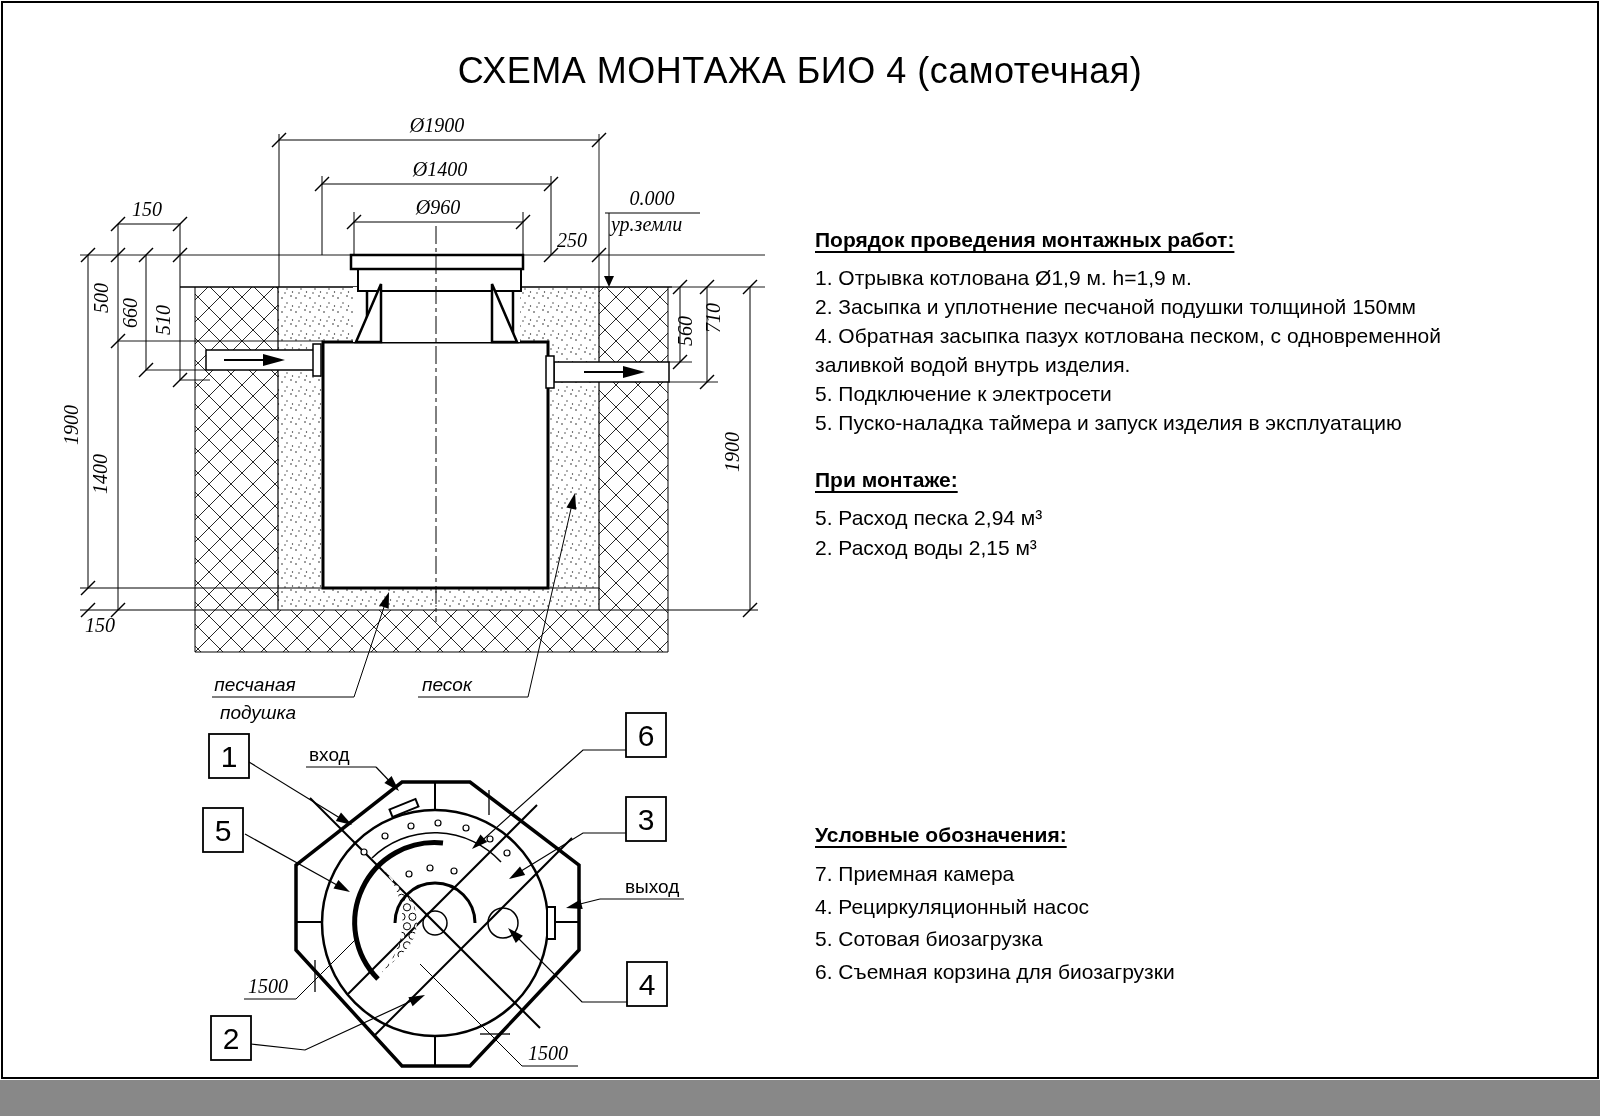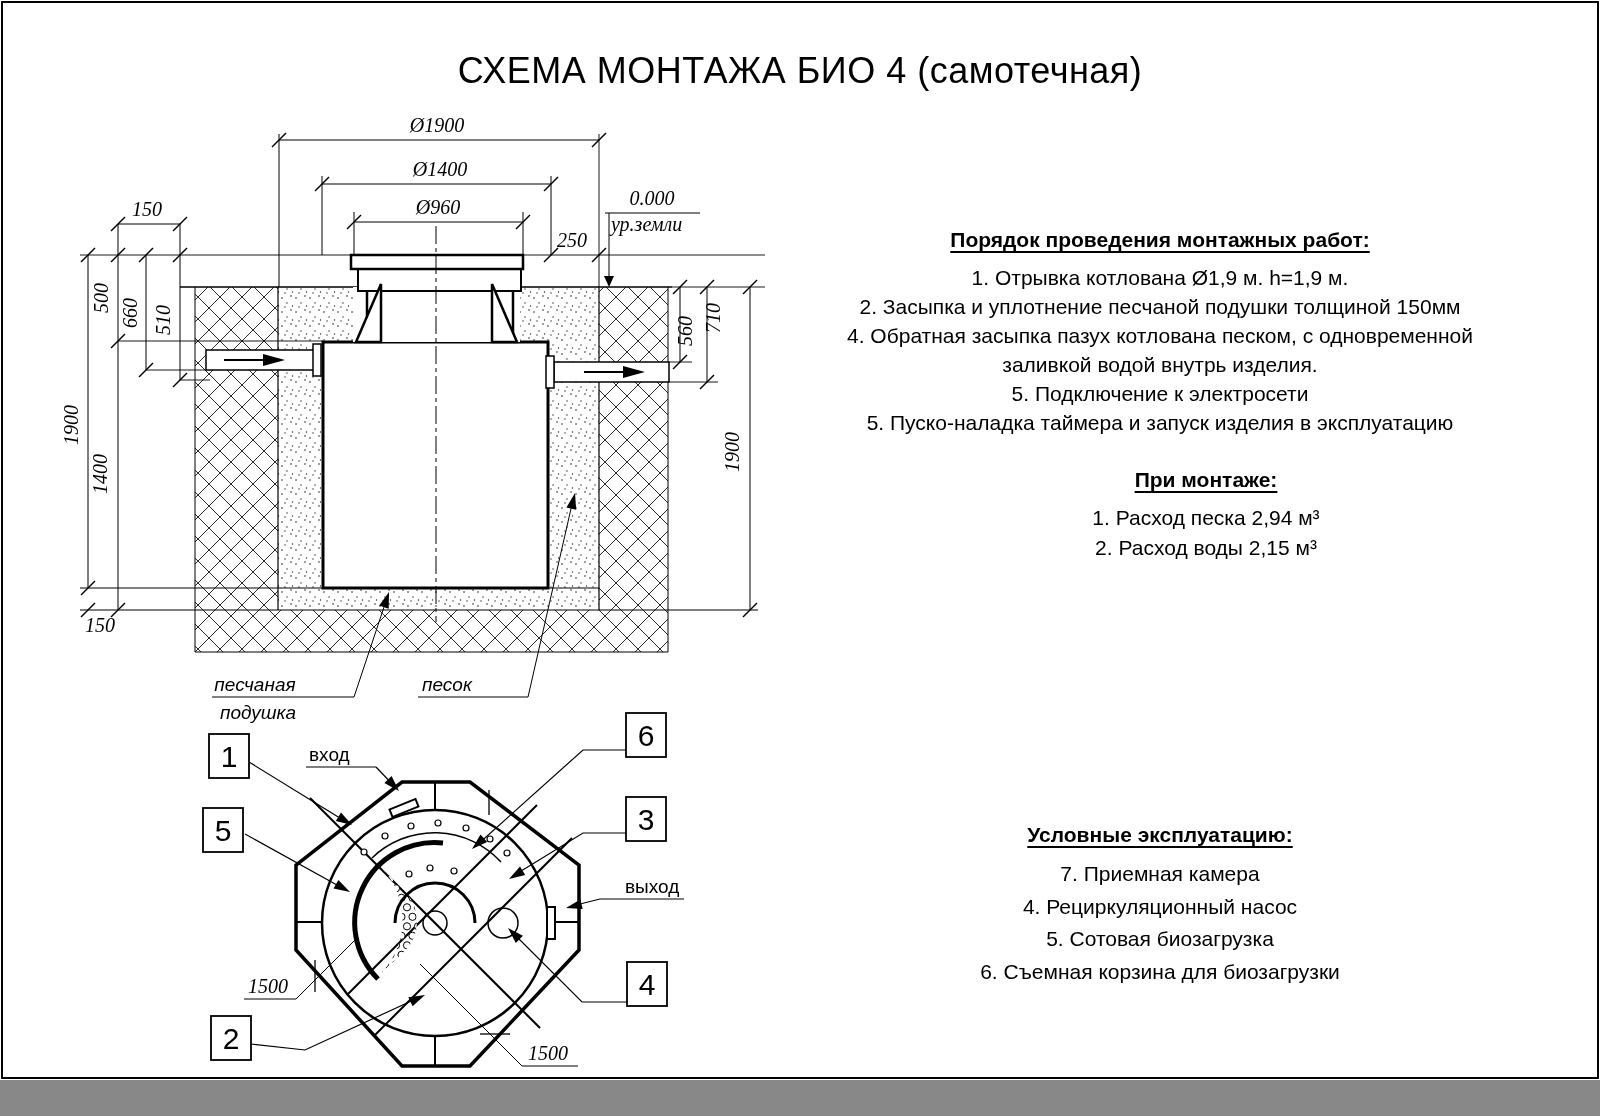--- a/index.html
+++ b/index.html
@@ -1,21 +1,21 @@
 <!DOCTYPE html>
 <html><head>
 <meta charset="utf-8">
 <style>
   html,body{margin:0;padding:0;background:#888;}
   .page{position:relative;width:1600px;height:1080px;background:#fff;overflow:hidden;
         font-family:"Liberation Sans",sans-serif;color:#000;}
   .page-border{position:absolute;inset:1px;border:2px solid #000;pointer-events:none;}
   .title{position:absolute;left:0;top:50px;width:1600px;text-align:center;
          font-size:36px;letter-spacing:0.5px;}
-  .tblock{position:absolute;left:815px;width:690px;font-size:21px;line-height:29px;text-align:center;}
+  .tblock{position:absolute;left:815px;width:690px;font-size:21px;line-height:29px;}
   .tblock h3{margin:0 0 9px 0;font-size:21px;font-weight:bold;
              text-decoration:underline;text-underline-offset:4px;}
   .tblock .item{margin:0;}
   .tb2 .item{line-height:30px;}
   .tb3 .item{line-height:32.5px;}
   svg{position:absolute;left:0;top:0;}
   svg text{fill:#000;}
   .dim{font-family:"Liberation Serif","DejaVu Serif",serif;font-style:italic;font-size:20px;}
   .lbl{font-family:"Liberation Sans",sans-serif;font-size:19px;}
   .callout-num{font-family:"Liberation Sans",sans-serif;font-size:30px;}
@@ -298,26 +298,26 @@
 
   <div class="tblock tb1" style="top:225px;">
     <h3>Порядок проведения монтажных работ:</h3>
     <div class="item">1. Отрывка котлована Ø1,9 м. h=1,9 м.</div>
     <div class="item">2. Засыпка и уплотнение песчаной подушки толщиной 150мм</div>
     <div class="item">4. Обратная засыпка пазух котлована песком, с одновременной заливкой водой внутрь изделия.</div>
     <div class="item">5. Подключение к электросети</div>
     <div class="item">5. Пуско-наладка таймера и запуск изделия в эксплуатацию</div>
   </div>
 
-  <div class="tblock tb2" style="top:465px;margin-left:46px;">
+  <div class="tblock tb2" style="top:465px;">
     <h3>При монтаже:</h3>
-    <div class="item">1. Расход песка 2,94 м³</div>
+    <div class="item">5. Расход песка 2,94 м³</div>
     <div class="item">2. Расход воды 2,15 м³</div>
   </div>
 
   <div class="tblock tb3" style="top:820px;">
-    <h3>Условные эксплуатацию:</h3>
+    <h3>Условные обозначения:</h3>
     <div class="item">7. Приемная камера</div>
     <div class="item">4. Рециркуляционный насос</div>
     <div class="item">5. Сотовая биозагрузка</div>
     <div class="item">6. Съемная корзина для биозагрузки</div>
   </div>
 </div>
 
 </body></html>

